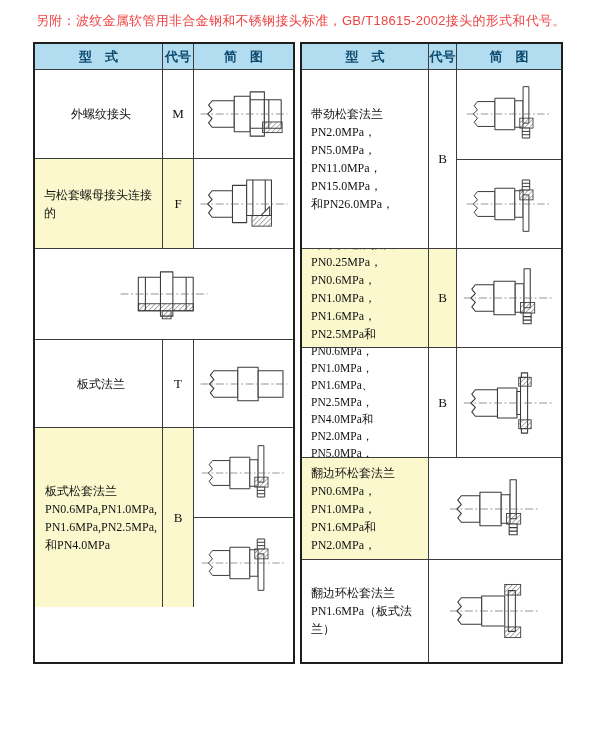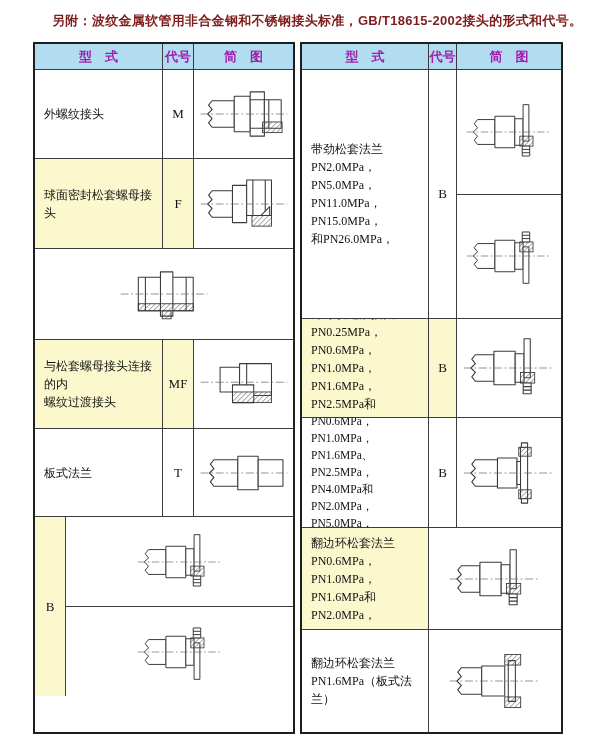--- a/index.html
+++ b/index.html
@@ -11,27 +11,27 @@
   *{margin:0;padding:0;box-sizing:border-box;}
   html,body{width:600px;height:740px;}
   body{
     background:#fff;
     font-family:"Liberation Serif", serif;
     color:#111;
     position:relative;
   }
   .doc-title{
     position:absolute;
-    left:52px; top:12px;
+    left:36px; top:12px;
     width:540px;
     font-family:"Liberation Sans", sans-serif;
-    font-weight:bold;
+    font-weight:normal;
     font-size:13px;
     letter-spacing:.3px;
-    color:#7f1d1d;
+    color:#ef4444;
   }
   .tables{
     position:absolute;
     left:33px; top:42px;
     display:flex;
     gap:5px;
   }
   .gtable{
     border:2px solid var(--bd-heavy);
     background:#fff;
@@ -47,20 +47,21 @@
   .trow:last-child{border-bottom:none;}
   .cell{
     border-right:1px solid var(--bd);
     overflow:hidden;
   }
   .cell:last-child{border-right:none;}
   .type-cell{
     display:flex;
     align-items:center;
     padding:4px 4px 4px 9px;
+    justify-content:center;
   }
   .left .type-cell{width:128px;}
   .right .type-cell{width:127px;}
   .type-text{
     white-space:pre-line;
     font-size:12px;
     line-height:18px;
   }
   .tall-text .type-text{line-height:17px;font-size:11.5px;}
   .code-cell{
@@ -83,21 +84,21 @@
     display:flex;align-items:center;justify-content:center;
   }
   .diag-sub + .diag-sub{border-top:1px solid var(--bd);}
   .hrow{height:26px;}
   .hrow .cell{
     background:var(--hdr);
     display:flex;align-items:center;justify-content:center;
     font-family:"Liberation Sans", sans-serif;
     font-weight:bold;
     font-size:13px;
-    color:#a21caf;
+    color:#0c4a6e;
   }
   .hl{background:var(--hl);}
   .diag{width:98px;height:62px;}
   .diag-sm{width:96px;height:58px;}
   .ln{fill:#fff;stroke:#3a3a3a;stroke-width:1.2;stroke-linejoin:round;}
   .lnopen{fill:none;stroke:#3a3a3a;stroke-width:1.2;}
   .ht{fill:url(#hatch);stroke:#3a3a3a;stroke-width:1;}
   .cl{stroke:#666;stroke-width:.8;stroke-dasharray:9 3 2 3;fill:none;}
 </style>
 </head>
@@ -223,64 +224,58 @@
       <div class="cell code-cell">M</div>
       <div class="cell diag-cell">
           <svg class="diag" viewBox="0 0 110 70">
             <use href="#sym-male-thread-joint"></use>
           </svg>
         </div>
     </div>
 
     <div class="trow" style="height:90px">
       <div class="cell type-cell hl">
-          <span class="type-text">球面密封松套螺母接头</span>
+          <span class="type-text">与松套螺母接头连接的</span>
         </div>
       <div class="cell code-cell hl">F</div>
       <div class="cell diag-cell">
           <svg class="diag" viewBox="0 0 110 70">
             <use href="#sym-union-nut-joint"></use>
           </svg>
         </div>
     </div>
 
     <div class="trow" style="height:91px">
       <div class="cell diag-cell">
           <svg class="diag" viewBox="0 0 110 70">
             <use href="#sym-nipple-joint"></use>
           </svg>
         </div>
     </div>
 
-    <div class="trow" style="height:89px">
+
+    <div class="trow" style="height:88px">
+      <div class="cell type-cell">
+          <span class="type-text">板式法兰</span>
+        </div>
+      <div class="cell code-cell">T</div>
+      <div class="cell diag-cell">
+          <svg class="diag" viewBox="0 0 110 70">
+            <use href="#sym-weld-pipe"></use>
+          </svg>
+        </div>
+    </div>
+
+    <div class="trow" style="height:179px">
       <div class="cell type-cell hl">
-          <span class="type-text">与松套螺母接头连接的内
-螺纹过渡接头</span>
-        </div>
-      <div class="cell code-cell hl">MF</div>
-      <div class="cell diag-cell">
-          <svg class="diag" viewBox="0 0 110 70">
-            <use href="#sym-adapter-joint"></use>
-          </svg>
-        </div>
-    </div>
-
-    <div class="trow" style="height:88px">
-      <div class="cell type-cell">
-          <span class="type-text">板式法兰</span>
-        </div>
-      <div class="cell code-cell">T</div>
-      <div class="cell diag-cell">
-          <svg class="diag" viewBox="0 0 110 70">
-            <use href="#sym-weld-pipe"></use>
-          </svg>
-        </div>
-    </div>
-
-    <div class="trow" style="height:179px">
+          <span class="type-text">板式松套法兰
+PN0.6MPa,PN1.0MPa,
+PN1.6MPa,PN2.5MPa,
+和PN4.0MPa</span>
+        </div>
       <div class="cell code-cell hl">B</div>
       <div class="cell diag-split">
         <div class="diag-sub">
             <svg class="diag-sm" viewBox="0 0 110 70">
               <use href="#sym-plate-flange-up"></use>
             </svg>
           </div>
         <div class="diag-sub">
             <svg class="diag-sm" viewBox="0 0 110 70">
               <use href="#sym-plate-flange-down"></use>
@@ -290,21 +285,21 @@
     </div>
   </div>
 
   <div class="gtable right">
     <div class="trow hrow">
       <div class="cell type-cell" style="justify-content:center;padding:0;">型　式</div>
       <div class="cell code-cell">代号</div>
       <div class="cell diag-cell">简　图</div>
     </div>
 
-    <div class="trow" style="height:249px">
+    <div class="trow" style="height:179px">
       <div class="cell type-cell">
           <span class="type-text">带劲松套法兰
 PN2.0MPa，PN5.0MPa，
 PN11.0MPa，PN15.0MPa，
 和PN26.0MPa，</span>
         </div>
       <div class="cell code-cell">B</div>
       <div class="cell diag-split">
         <div class="diag-sub">
             <svg class="diag-sm" viewBox="0 0 110 70">

